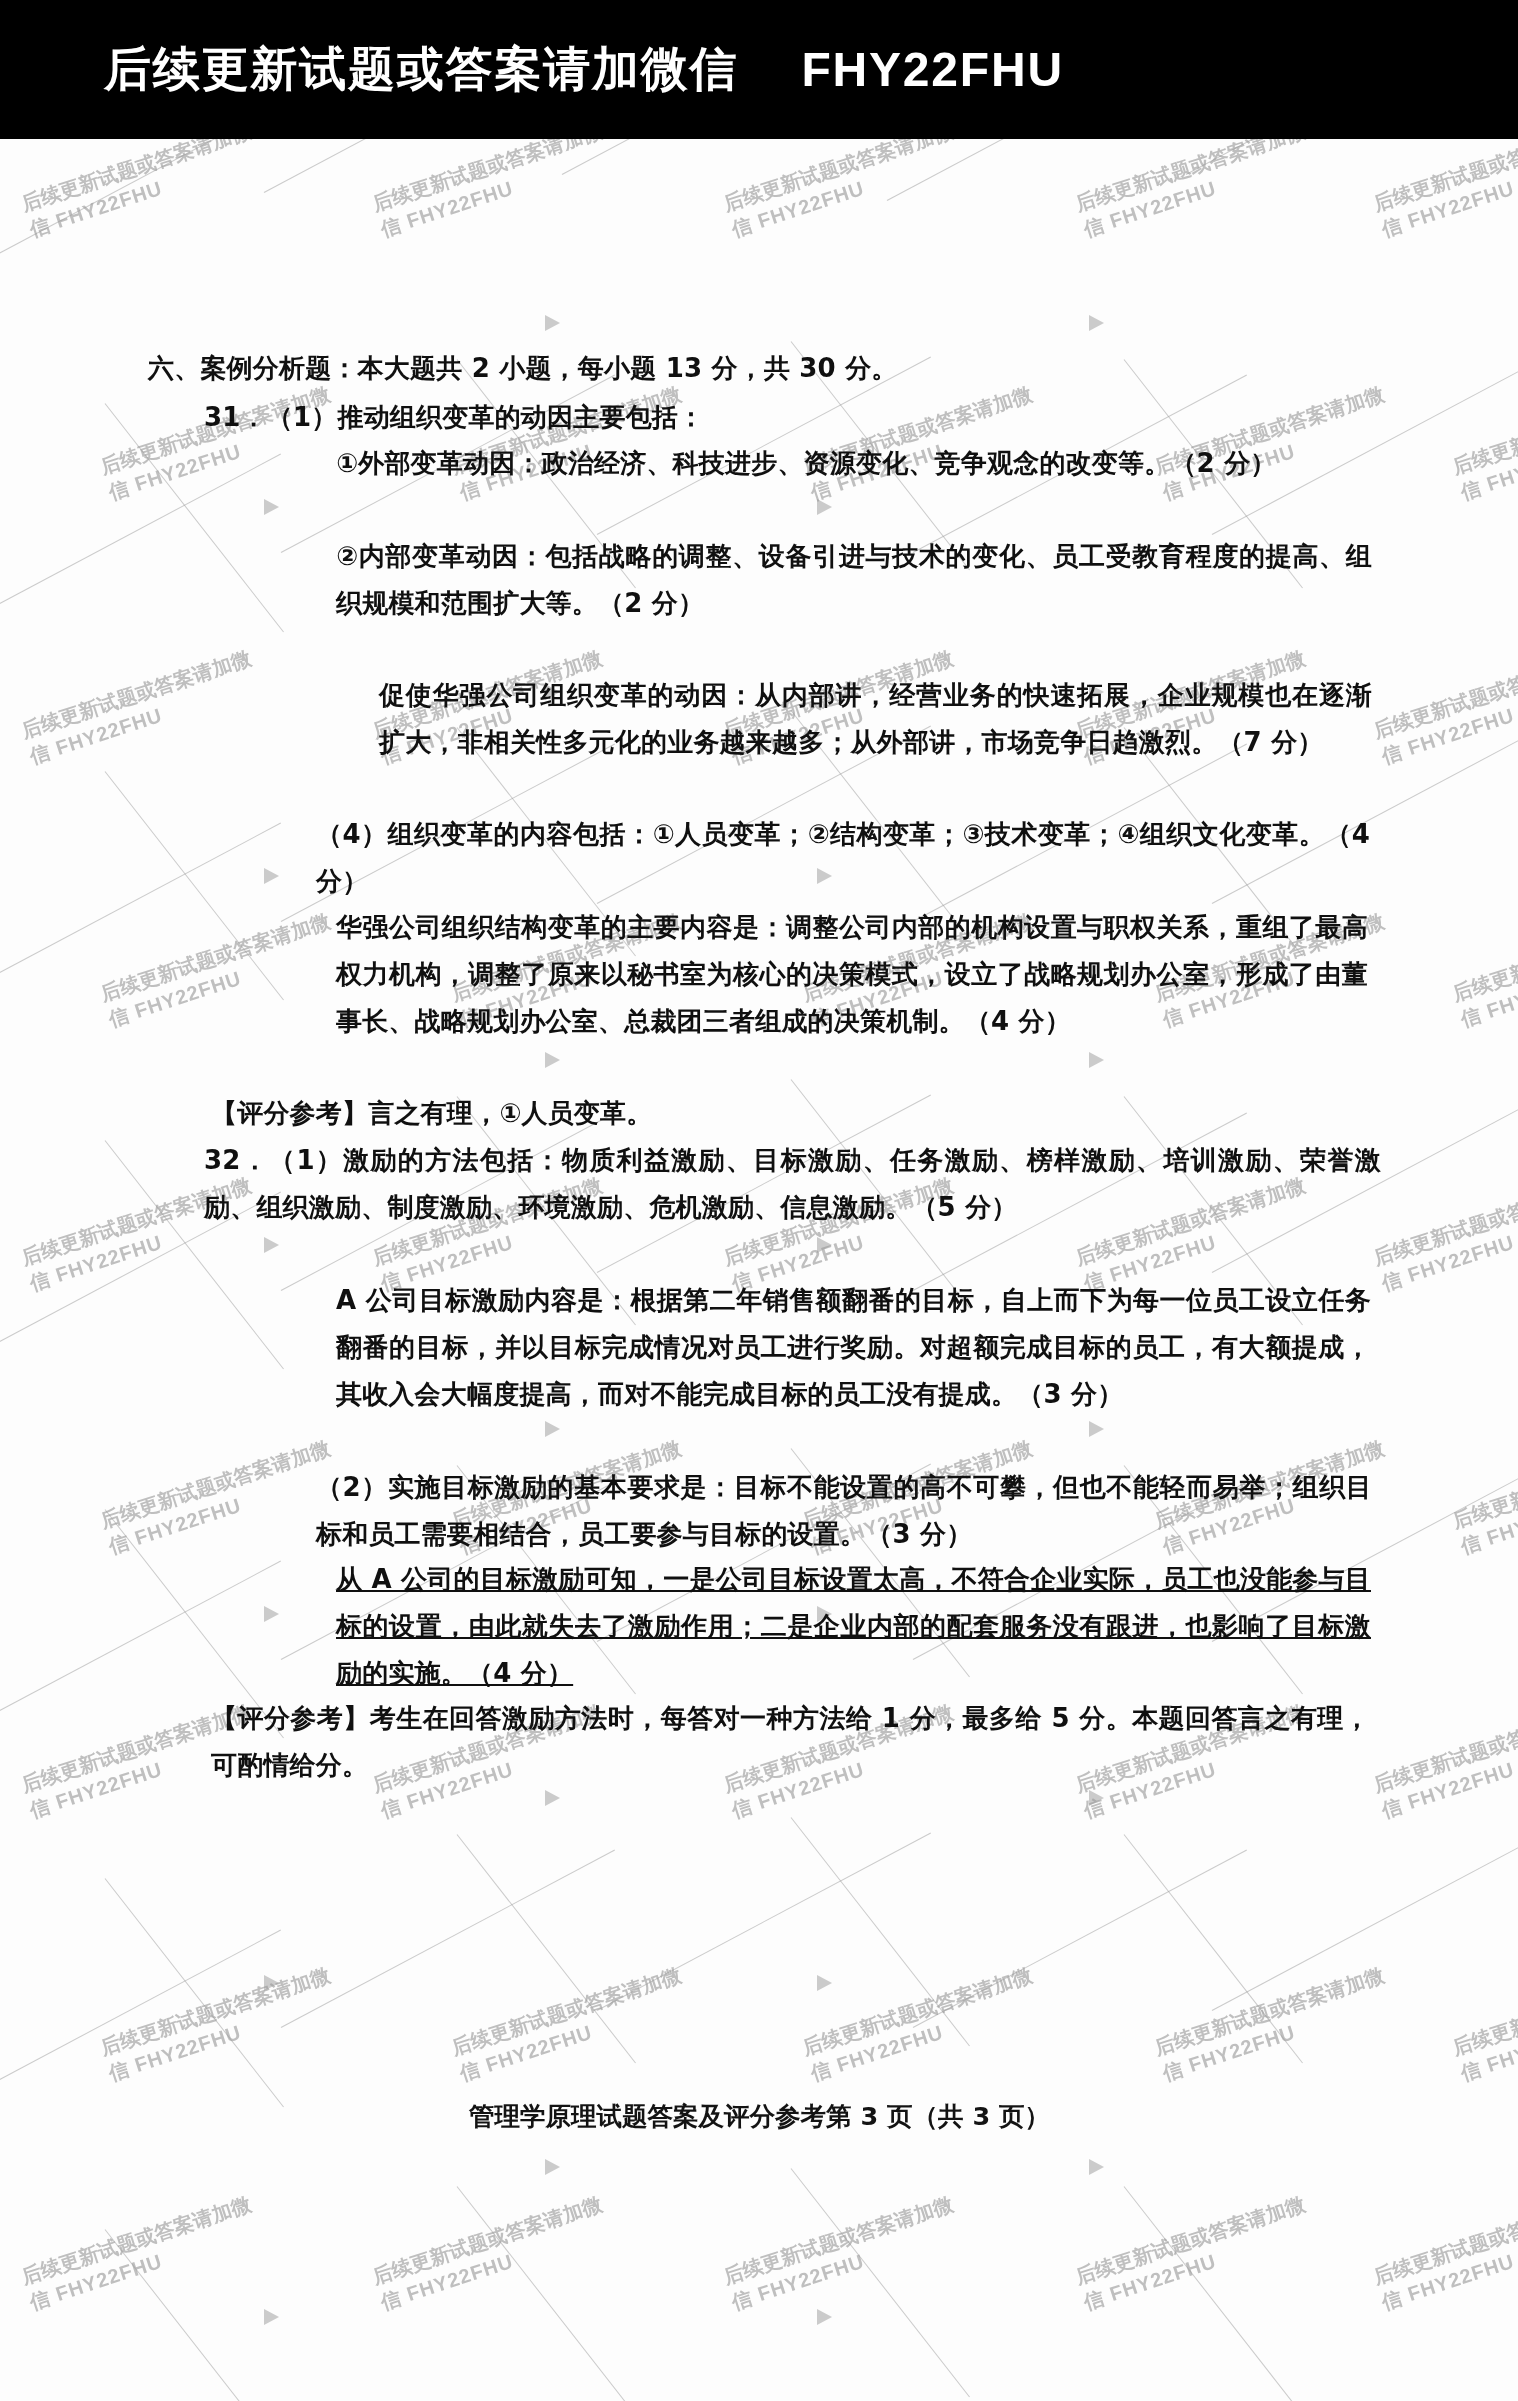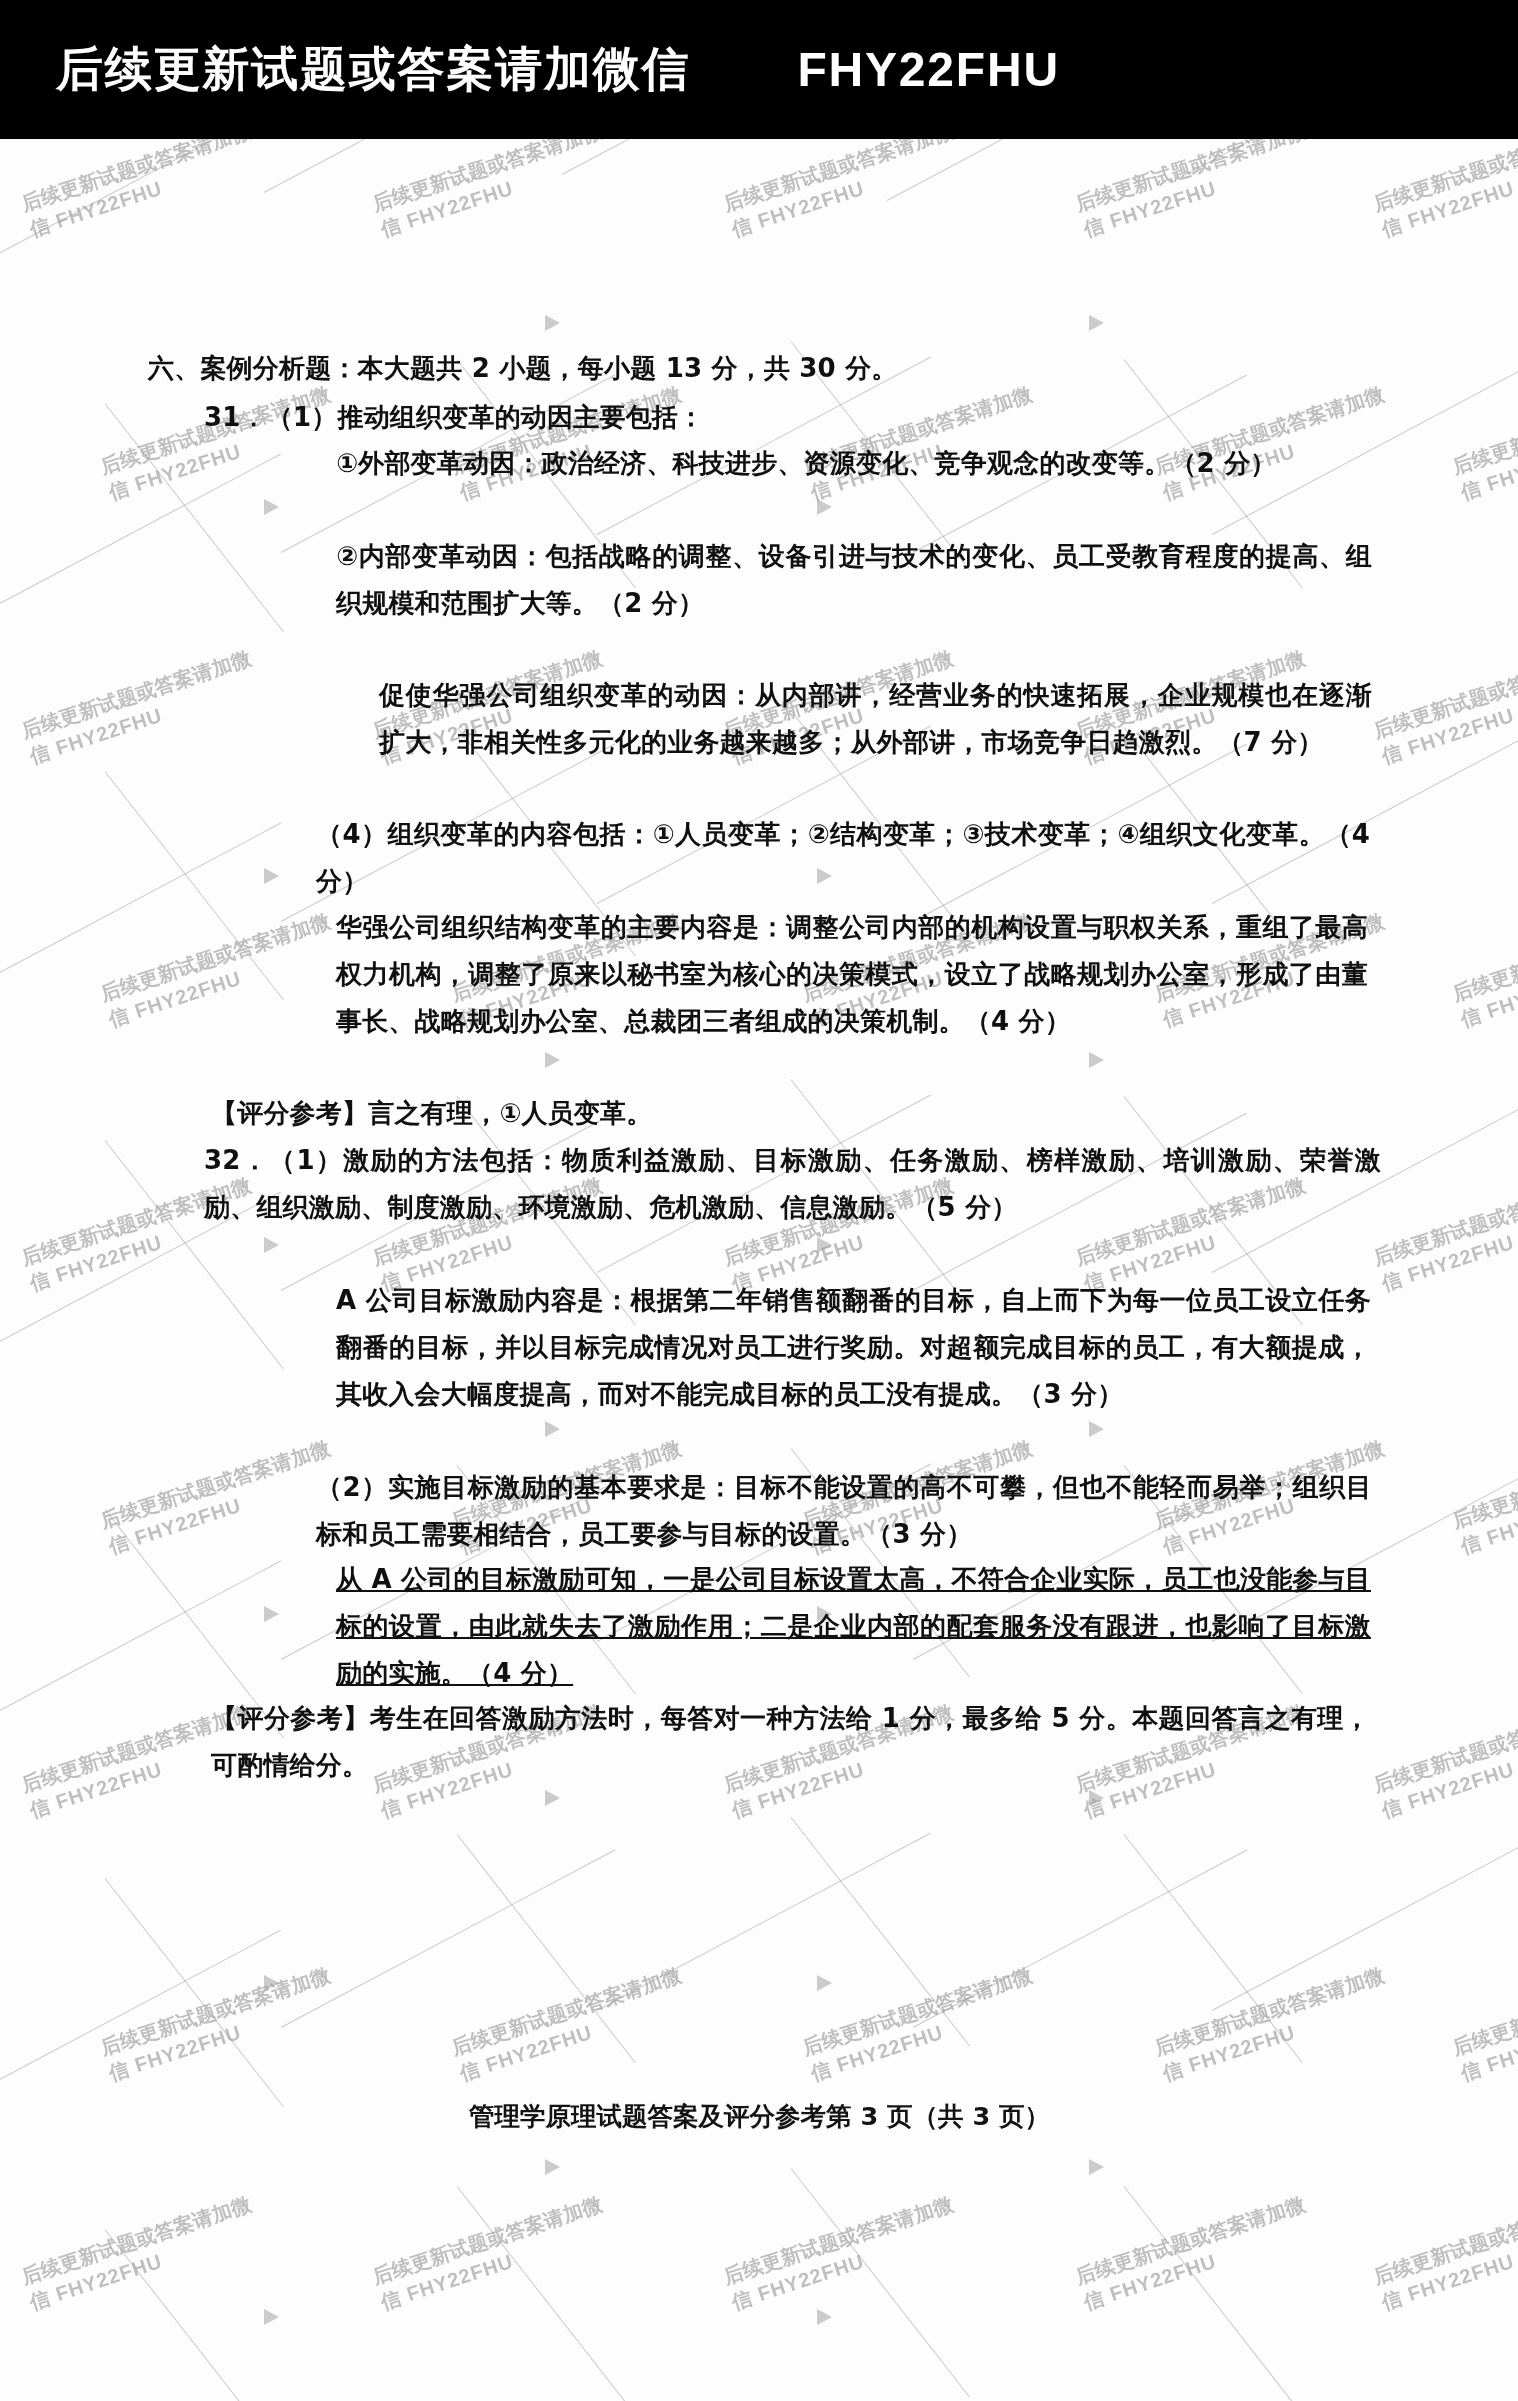--- a/index.html
+++ b/index.html
@@ -20,23 +20,22 @@
   .banner {
     position: absolute;
     left: 0;
     top: 0;
     width: 1519px;
     height: 139px;
     background: #000000;
     color: #ffffff;
     display: flex;
     align-items: center;
-    padding-left: 56px;
+    padding-left: 104px;
     box-sizing: border-box;
-    gap: 44px;
   }
   .banner-text {
     font-family: "DejaVu Sans", sans-serif;
     font-size: 47px;
     font-weight: 700;
     letter-spacing: 1.8px;
     white-space: nowrap;
   }
   .banner-code {
     font-family: "Liberation Sans", sans-serif;

